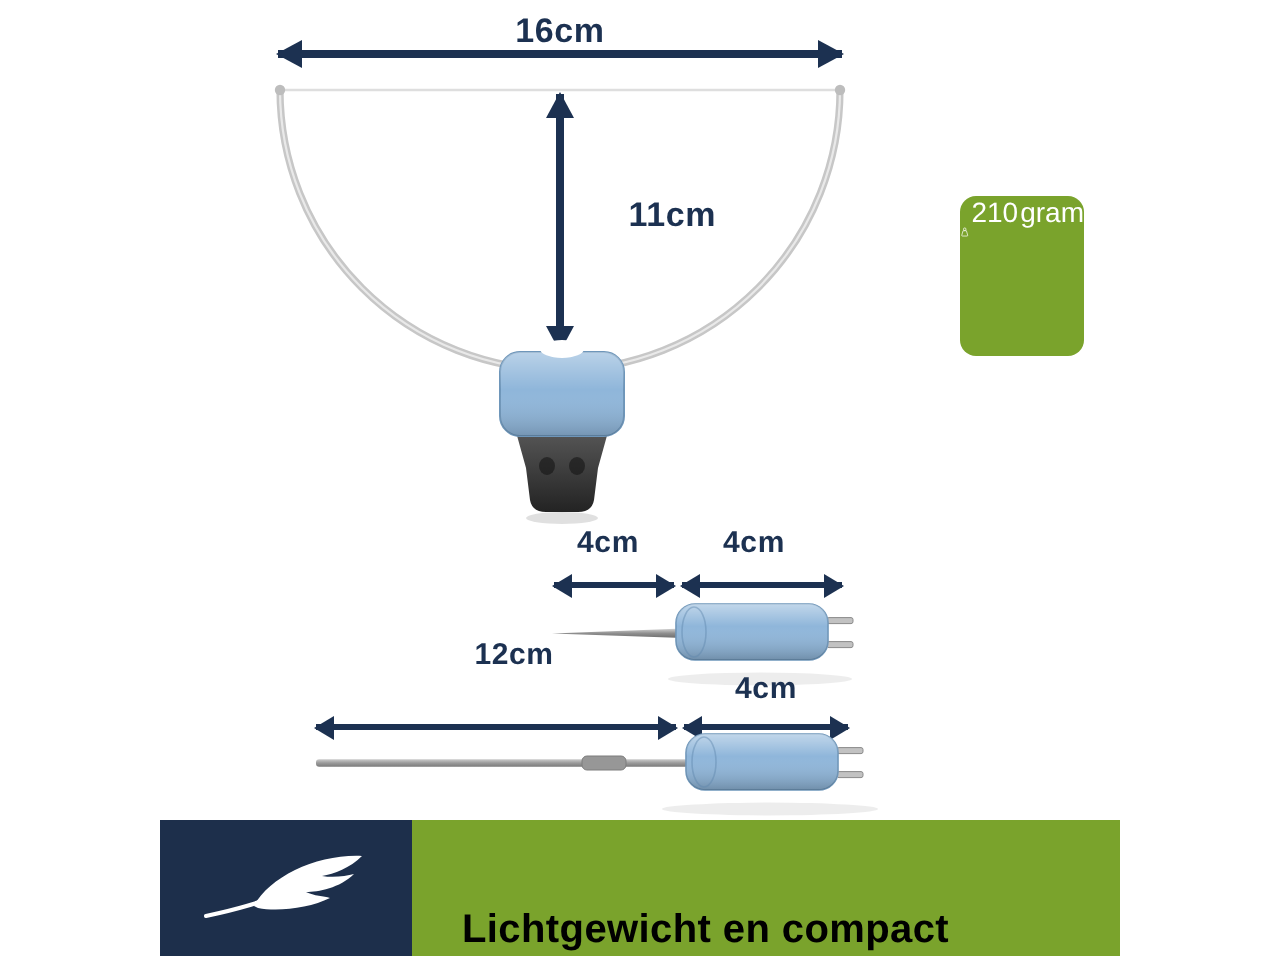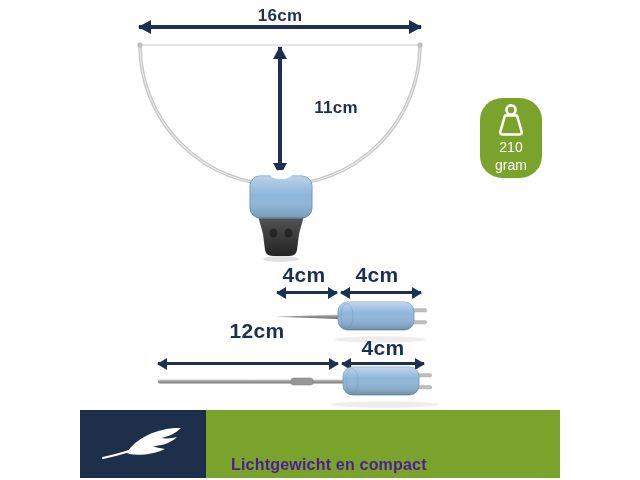--- a/index.html
+++ b/index.html
@@ -7,21 +7,21 @@
     width:640px;height:480px;position:relative;overflow:hidden;
     background:#ffffff;
     font-family:"Liberation Sans","DejaVu Sans",sans-serif;
   }
   .abs{position:absolute;}
   .dim-label{
     position:absolute;color:var(--navy);font-weight:700;
     text-align:center;letter-spacing:.3px;
   }
   .lbl-lg{font-size:17px;}
-  .lbl-md{font-size:21px;}
+  .lbl-md{font-size:15px;}
   
   .arrow{position:absolute;background:var(--navy);}
   .arrow.h{height:4px;}
   .arrow.v{width:4px;}
   .arrow::before,.arrow::after{content:"";position:absolute;width:0;height:0;}
   .arrow.h::before{
     left:-1px;top:50%;transform:translateY(-50%);
     border-top:7px solid transparent;border-bottom:7px solid transparent;
     border-right:13px solid var(--navy);
   }
@@ -43,39 +43,39 @@
   .arrow.sm.h{height:3px;}
   .arrow.sm.h::before{
     border-top-width:6px;border-bottom-width:6px;border-right-width:10px;
   }
   .arrow.sm.h::after{
     border-top-width:6px;border-bottom-width:6px;border-left-width:10px;
   }
   
   .badge{
     position:absolute;left:480px;top:98px;width:62px;height:80px;
-    background:var(--green);border-radius:22px;
-    display:flex;flex-direction:column;align-items:center;justify-content:center;
+    background:var(--green);border-radius:8px;
+    display:flex;flex-direction:row;justify-content:center;
     gap:1px;color:#fff;
   }
   .badge .txt{font-size:14px;font-weight:500;line-height:17px;}
   
   .banner-navy{
     position:absolute;left:80px;top:410px;width:126px;height:68px;
     background:var(--banner_navy);
     display:flex;align-items:center;justify-content:center;
   }
   .banner-green{
     position:absolute;left:206px;top:410px;width:354px;height:68px;
     background:var(--green);
     display:flex;align-items:center;
     padding-left:25px;box-sizing:border-box;
   }
   .banner-green .txt{
-    color:#4c1d95;font-size:16px;font-weight:700;letter-spacing:.2px;margin-top:42px;
+    color:#000000;font-size:20px;font-weight:700;letter-spacing:.2px;margin-top:42px;
   }
 </style>
 </head>
 <body>
 
 <div class="dim-label lbl-lg abs" style="left:230px;top:6px;width:100px;">16cm</div>
 
 <div class="arrow h" style="left:139px;top:25px;width:282px;"></div>
 
 <svg class="abs" style="left:130px;top:38px;" width="300" height="152" viewBox="0 0 300 152">

